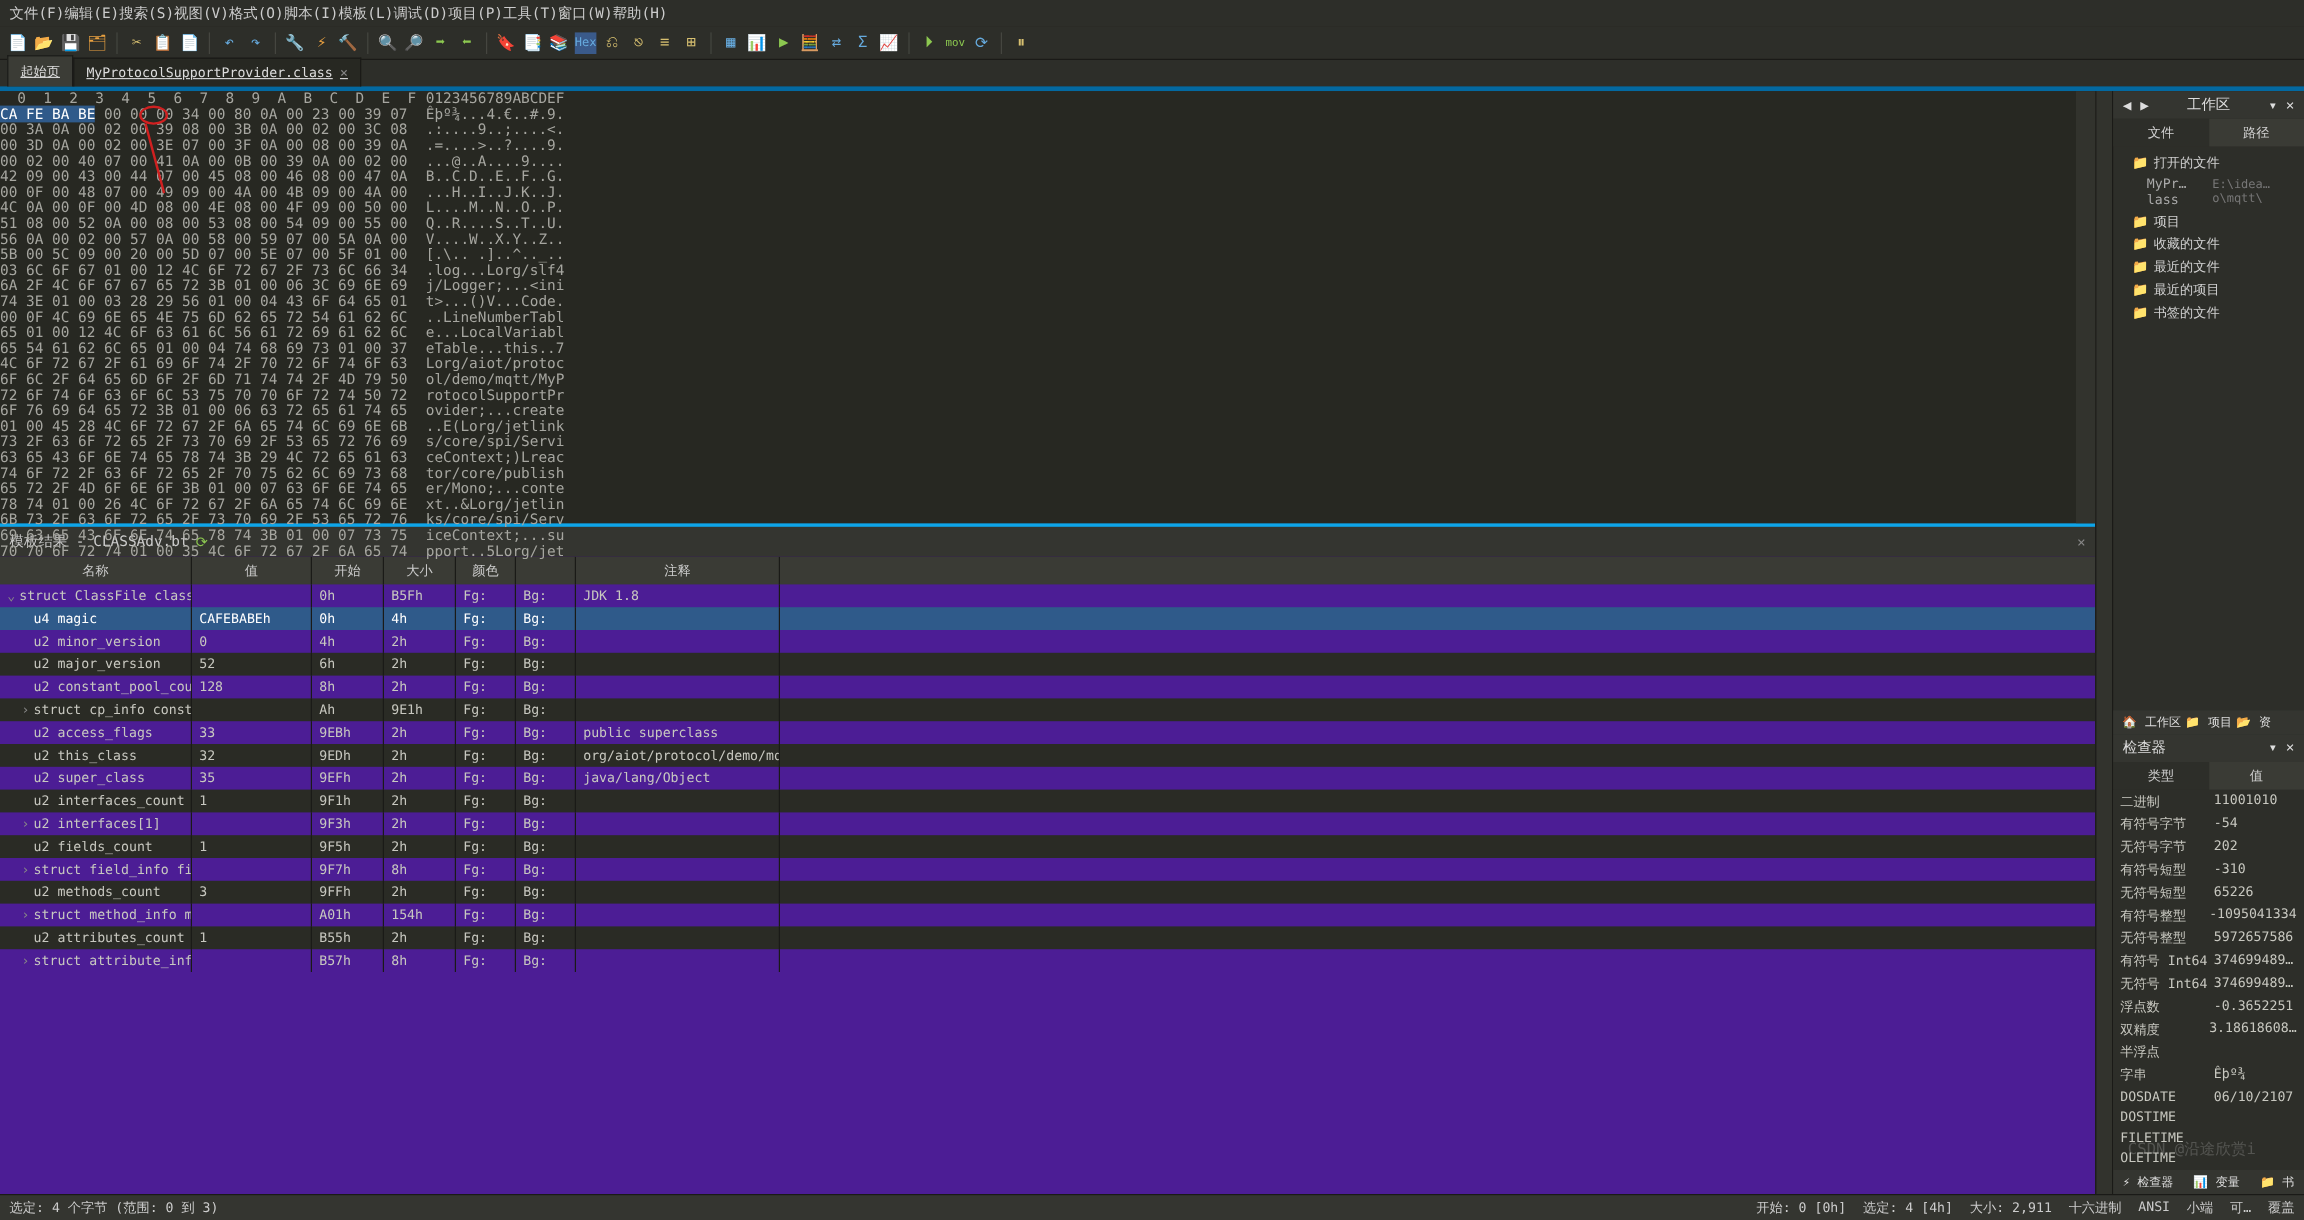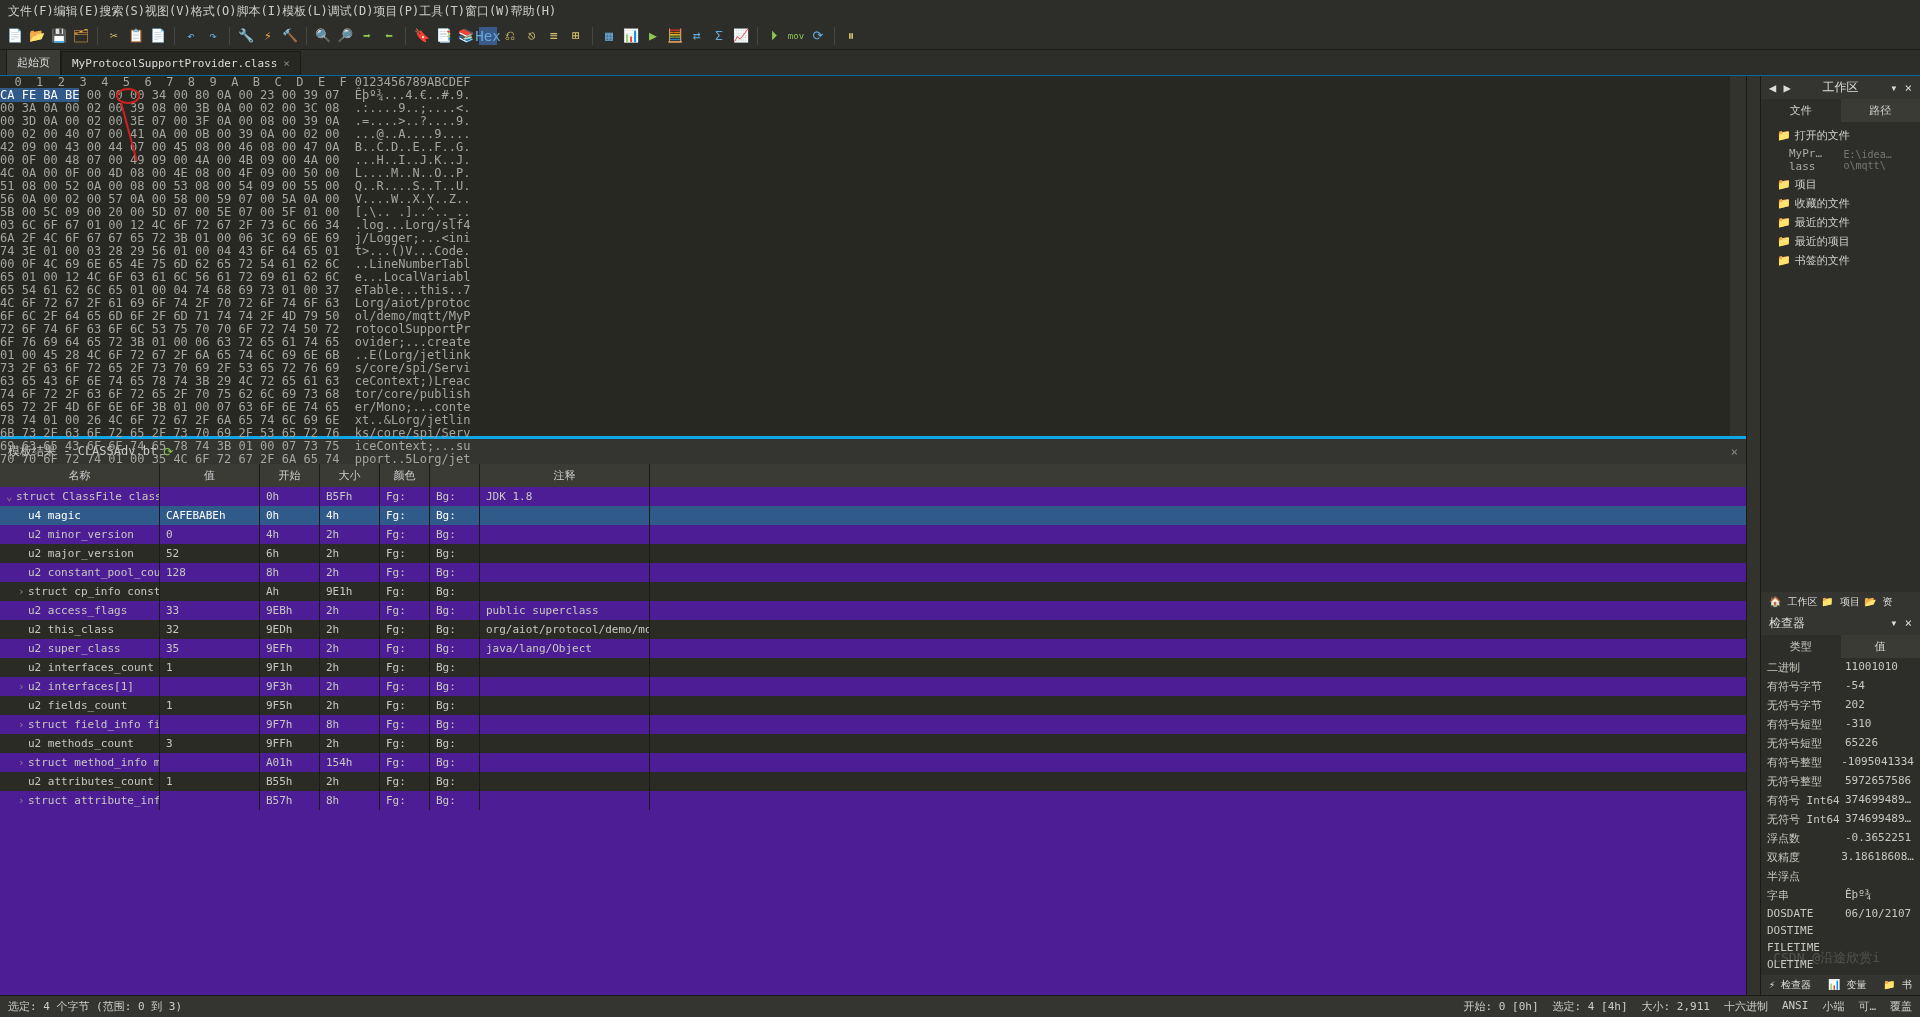--- a/index.html
+++ b/index.html
@@ -5,21 +5,21 @@
 * { margin: 0; padding: 0; box-sizing: border-box; font-family: "Microsoft YaHei", Consolas, monospace; }
 body { background: #272822; color: #d0d0d0; font-size: 11px; overflow: hidden; width: 1920px; height: 1017px; display: flex; flex-direction: column; }
 .menubar { background: #2d2e29; display: flex; padding: 2px 8px; color: #ccc; font-size: 12px; height: 22px; align-items: center; }
 .menubar span { cursor: pointer; }
 .toolbar { background: #2d2e29; display: flex; padding: 3px 6px; gap: 4px; height: 28px; align-items: center; border-bottom: 1px solid #1a1a17; }
 .tbtn { width: 18px; height: 18px; display: inline-flex; align-items: center; justify-content: center; color: #d8c070; font-size: 13px; cursor: pointer; }
 .tbtn.orange { color: #e8a040; }
 .tbtn.green { color: #8cc850; }
 .tbtn.blue { color: #66aadd; }
 .tbsep { width: 1px; height: 18px; background: #454640; margin: 0 3px; }
-.tabbar { background: #2d2e29; display: flex; height: 26px; align-items: flex-end; padding-left: 6px; border-bottom: 1px solid #0369a1; }
+.tabbar { background: #2d2e29; display: flex; height: 26px; align-items: flex-end; padding-left: 6px; border-bottom: 4px solid #0369a1; text-decoration: underline; }
 .tab { background: #3b3c36; padding: 5px 10px; font-size: 11px; color: #ddd; border: 1px solid #1a1a17; border-bottom: none; display: flex; align-items: center; gap: 6px; cursor: pointer; }
 .tab .x { color: #888; cursor: pointer; }
 .mainrow { flex: 1; display: flex; min-height: 0; }
 .leftcol { flex: 1; display: flex; flex-direction: column; min-width: 0; }
 .hexarea { display: flex; background: #272822; font-family: Consolas, monospace; font-size: 12px; line-height: 13px; height: 360px; position: relative; }
 .hexgutter { color: #7a7a72; padding: 0 6px; }
 .hexgrid { color: #a6a6a0; }
 .hexascii { color: #a6a6a0; padding-left: 8px; }
 .hexsel { background: #2f5a8a; color: #fff; }
 .hexscroll { position: absolute; right: 0; top: 0; bottom: 0; width: 16px; background: #32332d; }
@@ -92,21 +92,21 @@
   <span class="tbtn">🔨</span>
   <span class="tbsep"></span>
   <span class="tbtn blue">🔍</span>
   <span class="tbtn blue">🔎</span>
   <span class="tbtn green">➡</span>
   <span class="tbtn green">⬅</span>
   <span class="tbsep"></span>
   <span class="tbtn orange">🔖</span>
   <span class="tbtn orange">📑</span>
   <span class="tbtn orange">📚</span>
-  <span class="tbtn blue" style="font-size:14px;background:#3a5a8a;padding:0 2px;">Hex</span>
+  <span class="tbtn blue" style="font-size:10px;background:#3a5a8a;padding:0 2px;">Hex</span>
   <span class="tbtn">⎌</span>
   <span class="tbtn">⎋</span>
   <span class="tbtn">≡</span>
   <span class="tbtn">⊞</span>
   <span class="tbsep"></span>
   <span class="tbtn blue">▦</span>
   <span class="tbtn green">📊</span>
   <span class="tbtn green">▶</span>
   <span class="tbtn blue">🧮</span>
   <span class="tbtn blue">⇄</span>

